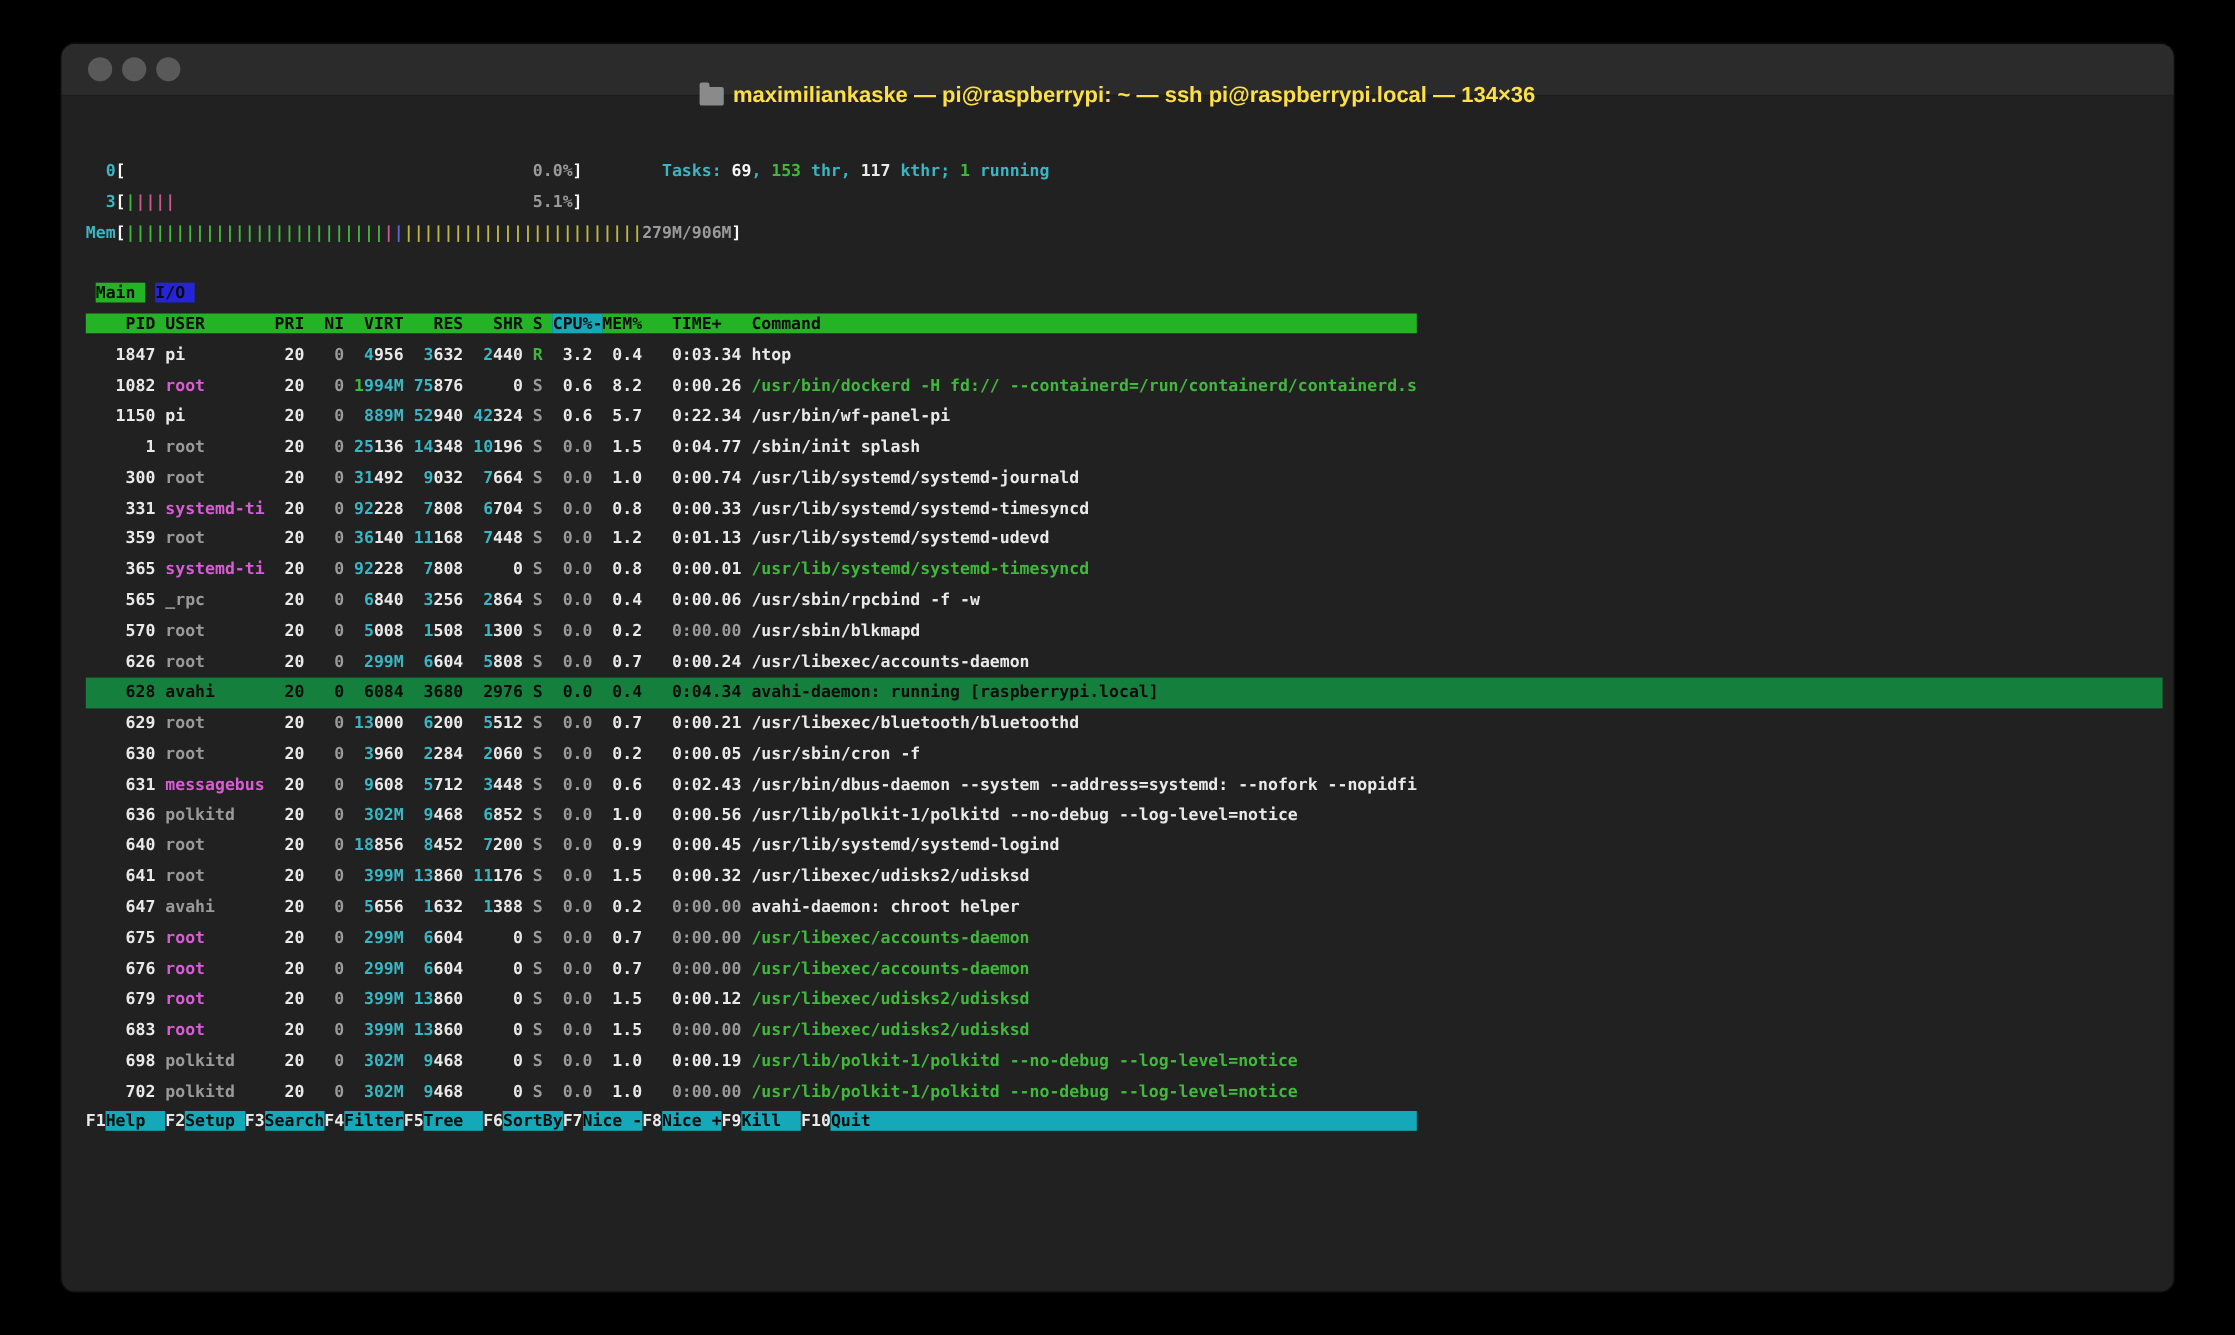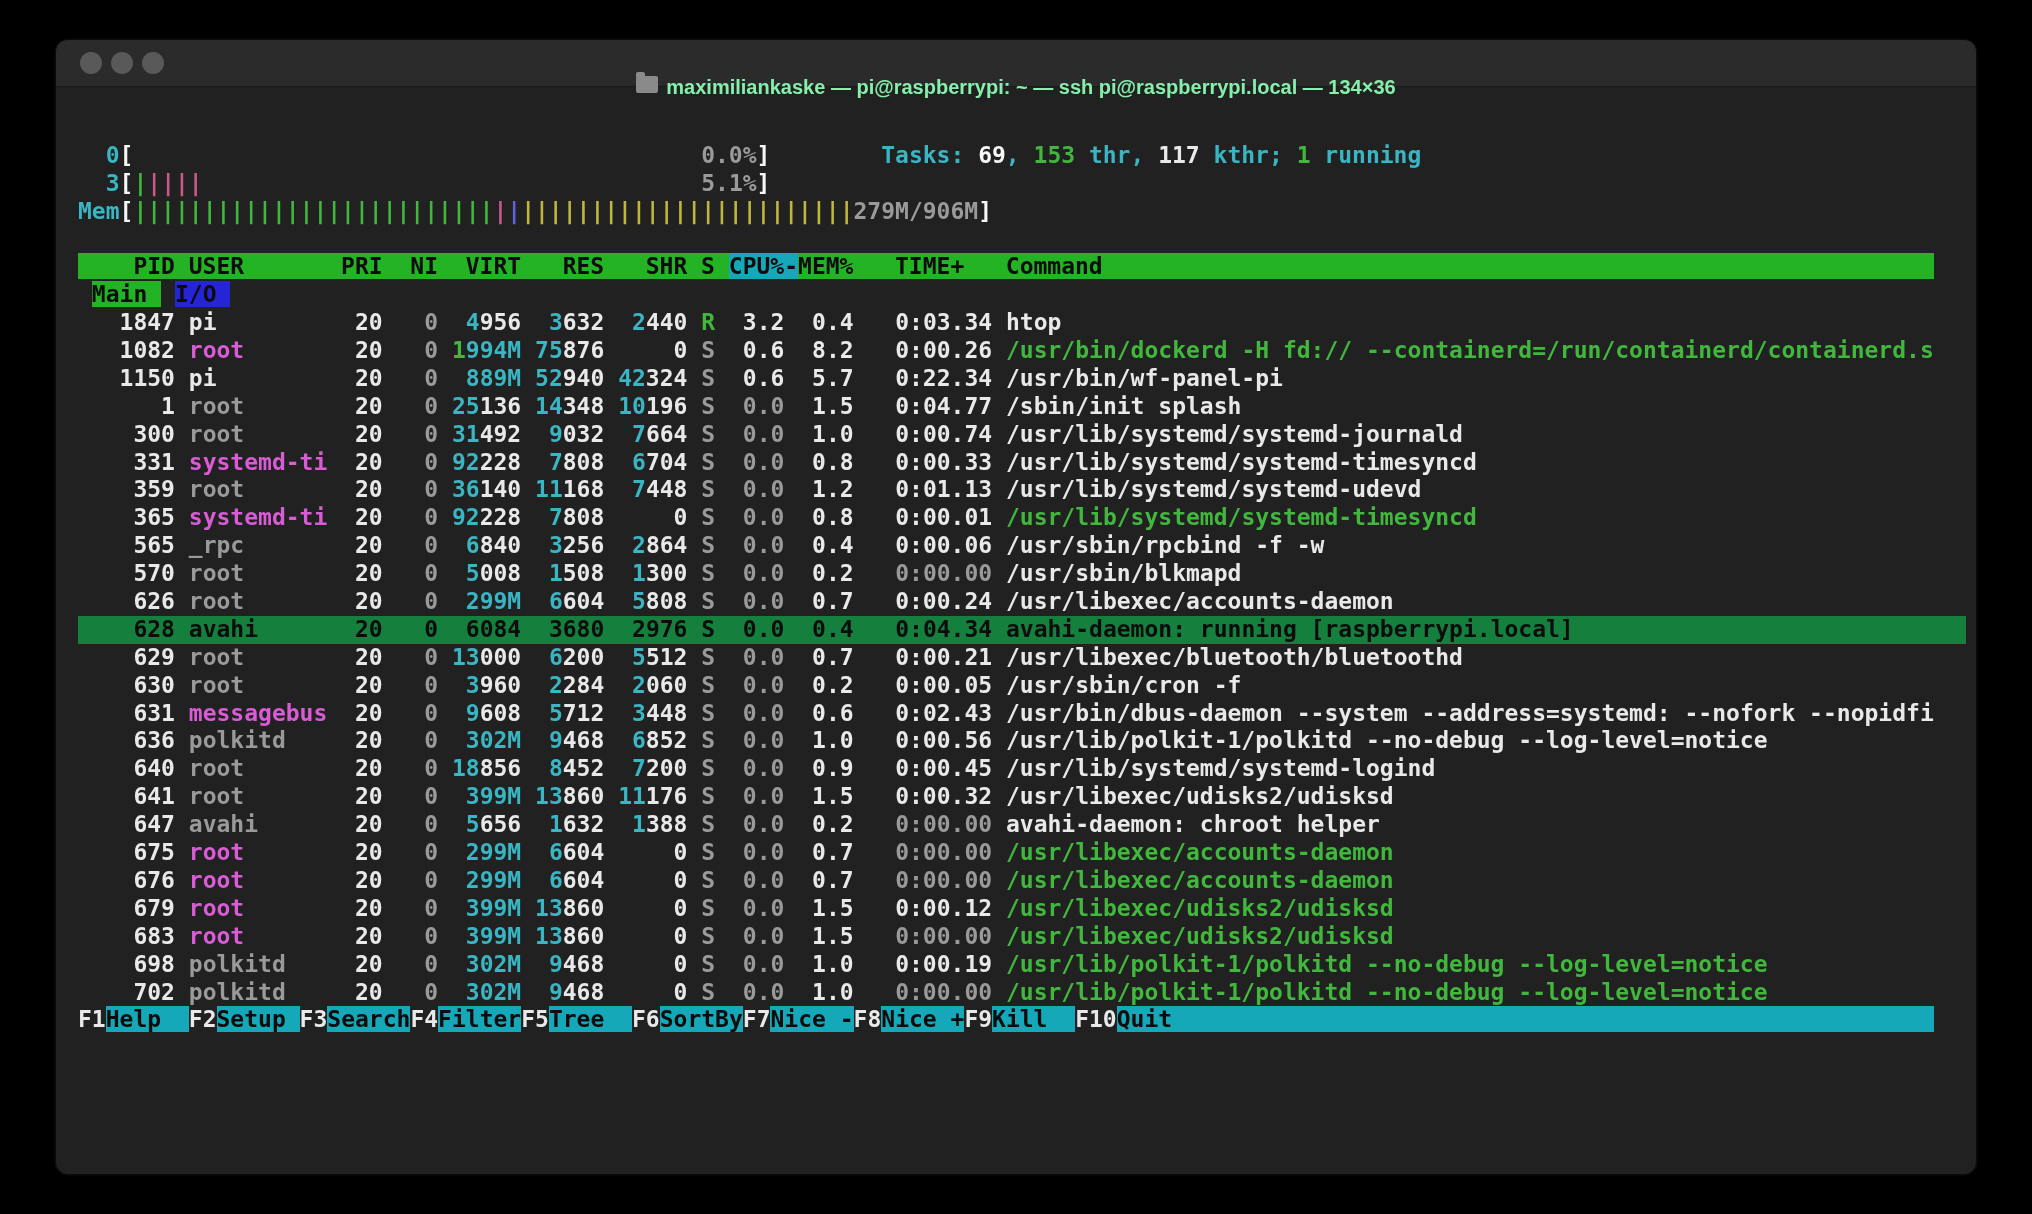--- a/index.html
+++ b/index.html
@@ -5,27 +5,27 @@
   html,body{margin:0;padding:0;background:#000;}
   body{width:2032px;height:1214px;position:relative;overflow:hidden;}
   .window{position:absolute;left:56px;top:40px;width:1920px;height:1134px;
     background:#202120;border-radius:12px;
     box-shadow:0 0 0 1.5px #0b0b0b,0 30px 70px rgba(0,0,0,.85);}
   .titlebar{position:absolute;left:0;top:0;right:0;height:46px;background:#2b2b2b;
     border-radius:12px 12px 0 0;border-bottom:1px solid #1a1a1a;
     display:flex;align-items:center;justify-content:center;}
   .lights{position:absolute;left:24px;top:12px;display:flex;gap:9px;}
   .light{width:22px;height:22px;border-radius:50%;background:#595959;}
-  .titletext{font:700 20px "Liberation Sans",sans-serif;color:#86efac;
-    display:flex;align-items:flex-start;gap:8px;margin-top:48px;}
+  .titletext{font:700 20px "Liberation Sans",sans-serif;color:#fde047;
+    display:flex;align-items:center;gap:8px;margin-top:48px;}
   .foldericon{display:inline-block;width:22px;height:17px;position:relative;background:#8a8a8a;border-radius:2px;}
   .foldericon:before{content:"";position:absolute;top:-4px;left:0;width:9px;height:5px;background:#8a8a8a;border-radius:2px 2px 0 0;}
   .screen{position:absolute;left:22px;top:46px;right:10px;bottom:0;}
   .trow{height:27.9px;line-height:27.9px;white-space:pre;
-    font-family:"DejaVu Sans Mono",monospace;font-size:23px;font-weight:700;
+    font-family:"DejaVu Sans Mono",monospace;font-size:15px;font-weight:700;
     color:#e9e9e9;letter-spacing:0;}
   .trow span{display:inline;}
   .w{color:#e9e9e9}.wb{color:#f7f7f7}.d{color:#9a9a9a}
   .c{color:#3ab5c3}.cb{color:#45c7d6}
   .g{color:#41b83d}.m{color:#d95cd6}
   .r{color:#c9598c}.b{color:#6262d8}.y{color:#bfb73d}
   .k{color:#0c0c0c}
   .bgG{background:#24b324}.bgC{background:#14a8b8}.bgB{background:#2525d6}
   .sel{background:#15803d}
   .sel span{color:#0c0c0c !important}
@@ -45,22 +45,22 @@
       <span>maximiliankaske — pi@raspberrypi: ~ — ssh pi@raspberrypi.local — 134×36</span>
     </div>
   </div>
   <div class="screen" id="screen">
       <div class="trow"> </div>
       <div class="trow"> </div>
       <div class="trow">  <span class="c">0</span><span class="wb">[</span>                                         <span class="d">0.0%</span><span class="wb">]</span>        <span class="c">Tasks: </span><span class="wb">69</span><span class="c">, </span><span class="g">153</span><span class="c"> thr, </span><span class="w">117</span><span class="c"> kthr; </span><span class="g">1</span><span class="c"> running</span></div>
       <div class="trow">  <span class="c">3</span><span class="wb">[</span><span class="g">|</span><span class="r">|</span><span class="r">|</span><span class="r">|</span><span class="r">|</span>                                    <span class="d">5.1%</span><span class="wb">]</span></div>
       <div class="trow"><span class="c">Mem</span><span class="wb">[</span><span class="g">||||||||||||||||||||||||||</span><span class="r">|</span><span class="b">|</span><span class="y">||||||||||||||||||||||||</span><span class="d">279M/906M</span><span class="wb">]</span></div>
       <div class="trow"> </div>
+      <div class="trow"> <span class="k bgG">Main </span> <span class="k bgB">I/O </span> </div>
       <div class="trow"><span class="k bgG">    PID USER       PRI  NI  VIRT   RES   SHR S </span><span class="k bgC">CPU%-</span><span class="k bgG">MEM%   TIME+   Command                                                            </span></div>
-      <div class="trow"> <span class="k bgG">Main </span> <span class="k bgB">I/O </span> </div>
       <div class="trow"><span class="w">   1847</span> <span class="w">pi        </span> <span class="w"> 20</span> <span class="d">  0</span>  <span class="c">4</span><span class="w">956</span>  <span class="c">3</span><span class="w">632</span>  <span class="c">2</span><span class="w">440</span> <span class="g">R</span> <span class="w"> 3.2</span> <span class="w"> 0.4</span> <span class="w">  0:03.34</span> <span class="w">htop                                                               </span></div>
       <div class="trow"><span class="w">   1082</span> <span class="m">root      </span> <span class="w"> 20</span> <span class="d">  0</span> <span class="g">1</span><span class="c">994M</span> <span class="c">75</span><span class="w">876</span>     <span class="w">0</span> <span class="d">S</span> <span class="w"> 0.6</span> <span class="w"> 8.2</span> <span class="w">  0:00.26</span> <span class="g">/usr/bin/dockerd -H fd:// --containerd=/run/containerd/containerd.s</span></div>
       <div class="trow"><span class="w">   1150</span> <span class="w">pi        </span> <span class="w"> 20</span> <span class="d">  0</span>  <span class="c">889M</span> <span class="c">52</span><span class="w">940</span> <span class="c">42</span><span class="w">324</span> <span class="d">S</span> <span class="w"> 0.6</span> <span class="w"> 5.7</span> <span class="w">  0:22.34</span> <span class="w">/usr/bin/wf-panel-pi                                               </span></div>
       <div class="trow"><span class="w">      1</span> <span class="d">root      </span> <span class="w"> 20</span> <span class="d">  0</span> <span class="c">25</span><span class="w">136</span> <span class="c">14</span><span class="w">348</span> <span class="c">10</span><span class="w">196</span> <span class="d">S</span> <span class="d"> 0.0</span> <span class="w"> 1.5</span> <span class="w">  0:04.77</span> <span class="w">/sbin/init splash                                                  </span></div>
       <div class="trow"><span class="w">    300</span> <span class="d">root      </span> <span class="w"> 20</span> <span class="d">  0</span> <span class="c">31</span><span class="w">492</span>  <span class="c">9</span><span class="w">032</span>  <span class="c">7</span><span class="w">664</span> <span class="d">S</span> <span class="d"> 0.0</span> <span class="w"> 1.0</span> <span class="w">  0:00.74</span> <span class="w">/usr/lib/systemd/systemd-journald                                  </span></div>
       <div class="trow"><span class="w">    331</span> <span class="m">systemd-ti</span> <span class="w"> 20</span> <span class="d">  0</span> <span class="c">92</span><span class="w">228</span>  <span class="c">7</span><span class="w">808</span>  <span class="c">6</span><span class="w">704</span> <span class="d">S</span> <span class="d"> 0.0</span> <span class="w"> 0.8</span> <span class="w">  0:00.33</span> <span class="w">/usr/lib/systemd/systemd-timesyncd                                 </span></div>
       <div class="trow"><span class="w">    359</span> <span class="d">root      </span> <span class="w"> 20</span> <span class="d">  0</span> <span class="c">36</span><span class="w">140</span> <span class="c">11</span><span class="w">168</span>  <span class="c">7</span><span class="w">448</span> <span class="d">S</span> <span class="d"> 0.0</span> <span class="w"> 1.2</span> <span class="w">  0:01.13</span> <span class="w">/usr/lib/systemd/systemd-udevd                                     </span></div>
       <div class="trow"><span class="w">    365</span> <span class="m">systemd-ti</span> <span class="w"> 20</span> <span class="d">  0</span> <span class="c">92</span><span class="w">228</span>  <span class="c">7</span><span class="w">808</span>     <span class="w">0</span> <span class="d">S</span> <span class="d"> 0.0</span> <span class="w"> 0.8</span> <span class="w">  0:00.01</span> <span class="g">/usr/lib/systemd/systemd-timesyncd                                 </span></div>
       <div class="trow"><span class="w">    565</span> <span class="d">_rpc      </span> <span class="w"> 20</span> <span class="d">  0</span>  <span class="c">6</span><span class="w">840</span>  <span class="c">3</span><span class="w">256</span>  <span class="c">2</span><span class="w">864</span> <span class="d">S</span> <span class="d"> 0.0</span> <span class="w"> 0.4</span> <span class="w">  0:00.06</span> <span class="w">/usr/sbin/rpcbind -f -w                                            </span></div>
       <div class="trow"><span class="w">    570</span> <span class="d">root      </span> <span class="w"> 20</span> <span class="d">  0</span>  <span class="c">5</span><span class="w">008</span>  <span class="c">1</span><span class="w">508</span>  <span class="c">1</span><span class="w">300</span> <span class="d">S</span> <span class="d"> 0.0</span> <span class="w"> 0.2</span> <span class="d">  0:00.00</span> <span class="w">/usr/sbin/blkmapd                                                  </span></div>

